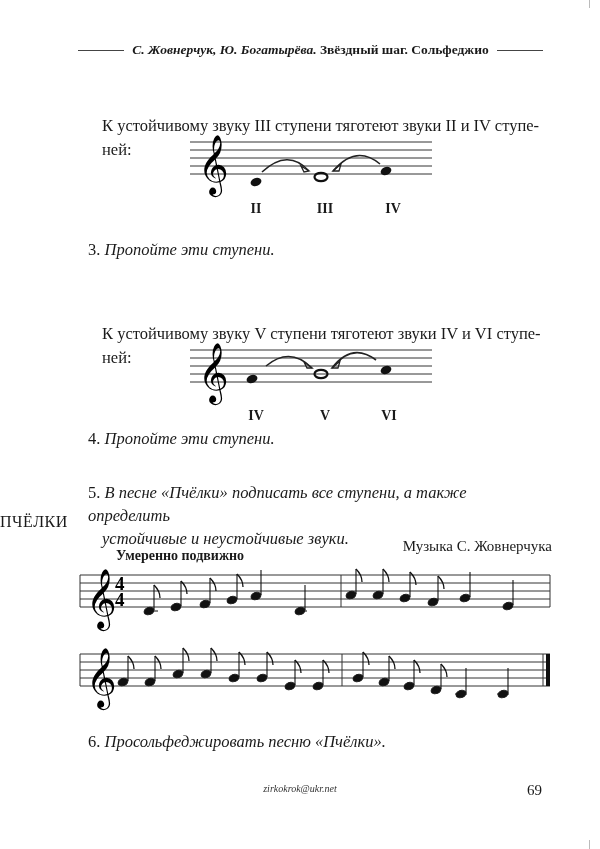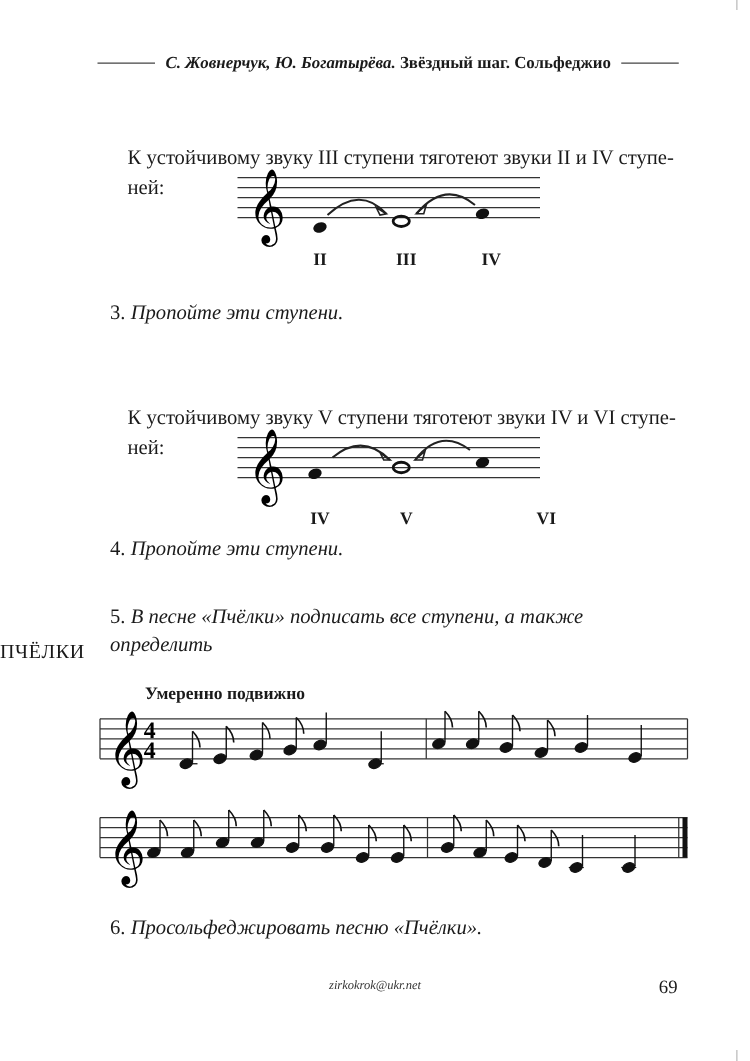--- a/index.html
+++ b/index.html
@@ -101,34 +101,36 @@
 
     <ellipse cx="386" cy="370" rx="5.5" ry="4" transform="rotate(-20 386 370)" fill="#111"></ellipse>
     <path d="M266 366 Q 290 346 312 368" fill="none" stroke="#222" stroke-width="1.6"></path>
     <polygon points="312,368 304,362 307,368" fill="none" stroke="#222" stroke-width="1.3"></polygon>
     <path d="M376 360 Q 352 342 332 368" fill="none" stroke="#222" stroke-width="1.6"></path>
     <polygon points="332,368 340,361 338,368" fill="none" stroke="#222" stroke-width="1.3"></polygon>
   </svg>
   <div class="degree-labels" style="top:408px; left:0; width:600px;">
     <span style="left:256px;">IV</span>
     <span style="left:325px;">V</span>
-    <span style="left:389px;margin-left:48px;">VI</span>
+    <span style="left:389px;">VI</span>
   </div>
 
   <div class="task" style="top:427px;">
     <span class="num">4.</span>
     <span class="txt">Пропойте эти ступени.</span>
   </div>
 
   <div class="task" style="top:454px;margin-top:27px;">
     <span class="num">5.</span>
     <span class="txt">В песне «Пчёлки» подписать все ступени, а также определить</span>
+    <span class="cont">устойчивые и неустойчивые звуки.</span>
   </div>
 
   <div class="song-title">ПЧЁЛКИ</div>
+  <div class="composer">Музыка С. Жовнерчука</div>
   <div class="tempo">Умеренно подвижно</div>
 
   <svg class="music" style="top:0;" width="600" height="849">
     <g stroke="#333" stroke-width="1">
       <line x1="80" y1="575" x2="550" y2="575"></line>
       <line x1="80" y1="583" x2="550" y2="583"></line>
       <line x1="80" y1="591" x2="550" y2="591"></line>
       <line x1="80" y1="599" x2="550" y2="599"></line>
       <line x1="80" y1="607" x2="550" y2="607"></line>
     </g>

